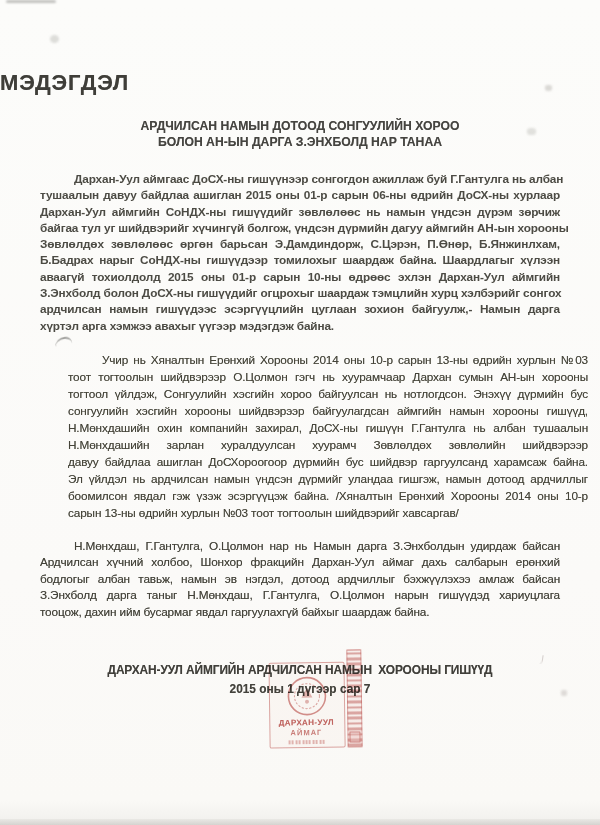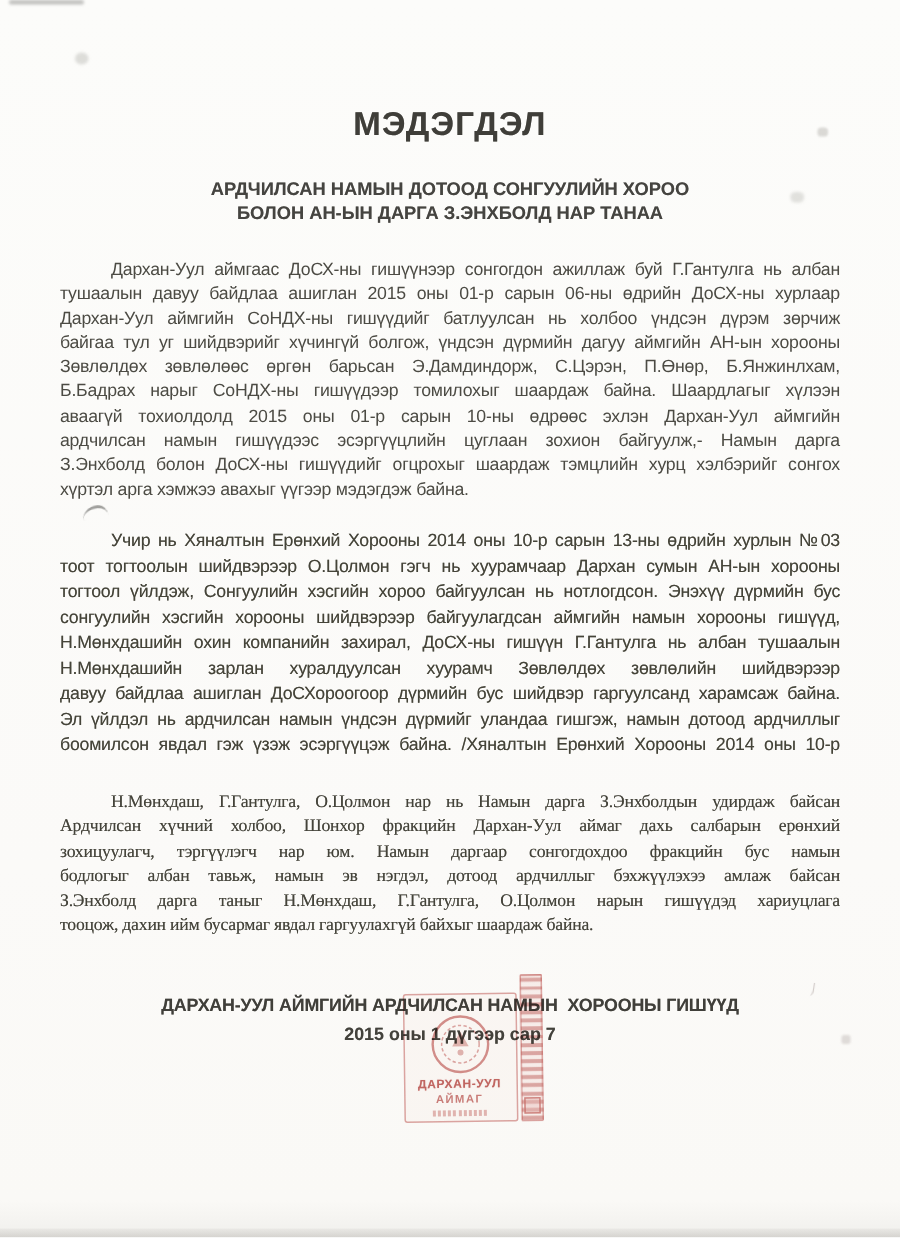--- a/index.html
+++ b/index.html
@@ -3,41 +3,41 @@
 <meta charset="utf-8">
 <style>
   html,body{margin:0;padding:0;background:#ffffff;}
   .page{
     position:relative;width:600px;height:825px;overflow:hidden;
     background:linear-gradient(180deg,#fcfcfa 0%,#fbfaf8 70%,#faf9f6 97%,#f0efec 100%);
     font-family:"Liberation Sans","DejaVu Sans",sans-serif;
   }
   
   .title{
-    position:absolute;top:70px;left:0;width:100%;text-align:center;
+    position:absolute;top:70px;left:0;width:100%;
     font-size:22px;line-height:26px;font-weight:bold;letter-spacing:.8px;color:#3f3e39;
     text-shadow:0 0 .4px rgba(63,62,57,.55);
   }
   .recipient{
     position:absolute;top:119px;left:0;width:100%;text-align:center;
     font-size:12.2px;line-height:15.8px;font-weight:bold;color:#454440;
     text-shadow:0 0 .35px rgba(69,68,64,.5);white-space:pre;
   }
   
   .para{position:absolute;left:40px;width:520px;font-size:11.8px;letter-spacing:-.15px;}
   .para .ln{
     height:var(--lh);line-height:var(--lh);
     text-align:justify;text-align-last:justify;text-justify:inter-word;
     white-space:nowrap;overflow:visible;
   }
   .para .ln.indent{text-indent:34px;}
   .para .ln.end{text-align-last:left;}
-  .p1{top:171px;--lh:16.3px;color:#4c4b44;}
-  .p2{top:352px;--lh:17px;color:#454439;text-shadow:0 0 .35px rgba(66,65,55,.55);}
-  .p3{top:526px;--lh:16.4px;color:#44433a;text-shadow:0 0 .4px rgba(64,63,54,.6);font-family:Liberation Serif, serif;}
+  .p1{top:171px;--lh:16.3px;color:#4c4b44;font-weight:bold;}
+  .p2{top:352px;--lh:17px;color:#454439;text-shadow:0 0 .35px rgba(66,65,55,.55);margin-left:28px;}
+  .p3{top:538px;--lh:16.4px;color:#44433a;text-shadow:0 0 .4px rgba(64,63,54,.6);}
   
   .closing{
     position:absolute;top:663px;left:0;width:100%;text-align:center;
     font-size:11.9px;font-weight:bold;color:#403f3a;letter-spacing:-.1px;
     text-shadow:0 0 .35px rgba(64,63,58,.55);white-space:pre;
   }
   .dateline{
     position:absolute;top:682px;left:0;width:100%;text-align:center;
     font-size:11.9px;font-weight:bold;color:#43423c;
     text-shadow:0 0 .3px rgba(67,66,60,.5);white-space:pre;
@@ -103,44 +103,44 @@
   <div class="art mark-x"></div>
   <div class="art bottom-band"></div>
 
   <div class="title">МЭДЭГДЭЛ</div>
   <div class="recipient">АРДЧИЛСАН НАМЫН ДОТООД СОНГУУЛИЙН ХОРОО
 БОЛОН АН-ЫН ДАРГА З.ЭНХБОЛД НАР ТАНАА</div>
 
   <div class="para p1">
       <div class="ln indent">Дархан-Уул аймгаас ДоСХ-ны гишүүнээр сонгогдон ажиллаж буй Г.Гантулга нь албан</div>
       <div class="ln">тушаалын давуу байдлаа ашиглан 2015 оны 01-р сарын 06-ны өдрийн ДоСХ-ны хурлаар</div>
-      <div class="ln">Дархан-Уул аймгийн СоНДХ-ны гишүүдийг батлуулсан нь холбоо үндсэн дүрэм зөрчиж</div>
+      <div class="ln">Дархан-Уул аймгийн СоНДХ-ны гишүүдийг зөвлөлөөс нь намын үндсэн дүрэм зөрчиж</div>
       <div class="ln">байгаа тул уг шийдвэрийг хүчингүй болгож, үндсэн дүрмийн дагуу аймгийн АН-ын хорооны</div>
       <div class="ln">Зөвлөлдөх зөвлөлөөс өргөн барьсан Э.Дамдиндорж, С.Цэрэн, П.Өнөр, Б.Янжинлхам,</div>
       <div class="ln">Б.Бадрах нарыг СоНДХ-ны гишүүдээр томилохыг шаардаж байна. Шаардлагыг хүлээн</div>
       <div class="ln">аваагүй тохиолдолд 2015 оны 01-р сарын 10-ны өдрөөс эхлэн Дархан-Уул аймгийн</div>
+      <div class="ln">З.Энхболд болон ДоСХ-ны гишүүдийг огцрохыг шаардаж тэмцлийн хурц хэлбэрийг сонгох</div>
       <div class="ln">ардчилсан намын гишүүдээс эсэргүүцлийн цуглаан зохион байгуулж,- Намын дарга</div>
-      <div class="ln">З.Энхболд болон ДоСХ-ны гишүүдийг огцрохыг шаардаж тэмцлийн хурц хэлбэрийг сонгох</div>
       <div class="ln end">хүртэл арга хэмжээ авахыг үүгээр мэдэгдэж байна.</div>
     </div>
   <div class="para p2">
       <div class="ln indent">Учир нь Хяналтын Ерөнхий Хорооны 2014 оны 10-р сарын 13-ны өдрийн хурлын №03</div>
       <div class="ln">тоот тогтоолын шийдвэрээр О.Цолмон гэгч нь хуурамчаар Дархан сумын АН-ын хорооны</div>
       <div class="ln">тогтоол үйлдэж, Сонгуулийн хэсгийн хороо байгуулсан нь нотлогдсон. Энэхүү дүрмийн бус</div>
       <div class="ln">сонгуулийн хэсгийн хорооны шийдвэрээр байгуулагдсан аймгийн намын хорооны гишүүд,</div>
       <div class="ln">Н.Мөнхдашийн охин компанийн захирал, ДоСХ-ны гишүүн Г.Гантулга нь албан тушаалын</div>
       <div class="ln">Н.Мөнхдашийн зарлан хуралдуулсан хуурамч Зөвлөлдөх зөвлөлийн шийдвэрээр</div>
       <div class="ln">давуу байдлаа ашиглан ДоСХороогоор дүрмийн бус шийдвэр гаргуулсанд харамсаж байна.</div>
       <div class="ln">Эл үйлдэл нь ардчилсан намын үндсэн дүрмийг уландаа гишгэж, намын дотоод ардчиллыг</div>
       <div class="ln">боомилсон явдал гэж үзэж эсэргүүцэж байна. /Хяналтын Ерөнхий Хорооны 2014 оны 10-р</div>
+      <div class="ln end">сарын 13-ны өдрийн хурлын №03 тоот тогтоолын шийдвэрийг хавсаргав/</div>
     </div>
   <div class="para p3">
       <div class="ln indent">Н.Мөнхдаш, Г.Гантулга, О.Цолмон нар нь Намын дарга З.Энхболдын удирдаж байсан</div>
       <div class="ln">Ардчилсан хүчний холбоо, Шонхор фракцийн Дархан-Уул аймаг дахь салбарын ерөнхий</div>
-      <div class="ln">зохицуулагч, тэргүүлэгч нар юм. Намын даргаар сонгогдохдоо фракцийн бус намын</div>
       <div class="ln">бодлогыг албан тавьж, намын эв нэгдэл, дотоод ардчиллыг бэхжүүлэхээ амлаж байсан</div>
       <div class="ln">З.Энхболд дарга таныг Н.Мөнхдаш, Г.Гантулга, О.Цолмон нарын гишүүдэд хариуцлага</div>
       <div class="ln end">тооцож, дахин ийм бусармаг явдал гаргуулахгүй байхыг шаардаж байна.</div>
     </div>
 
   <div class="closing">ДАРХАН-УУЛ АЙМГИЙН АРДЧИЛСАН НАМЫН  ХОРООНЫ ГИШҮҮД</div>
   <div class="dateline">2015 оны 1 дүгээр сар 7</div>
 
   <div class="stamp">
     <div class="stamp-rect"></div>

